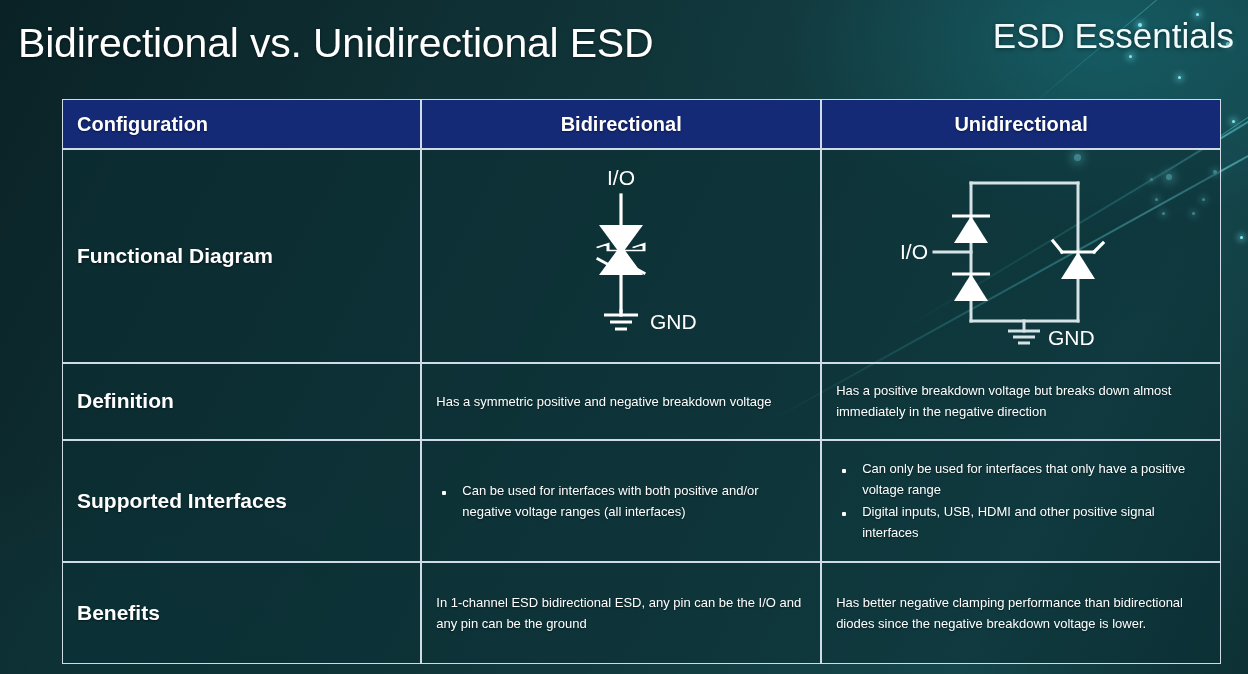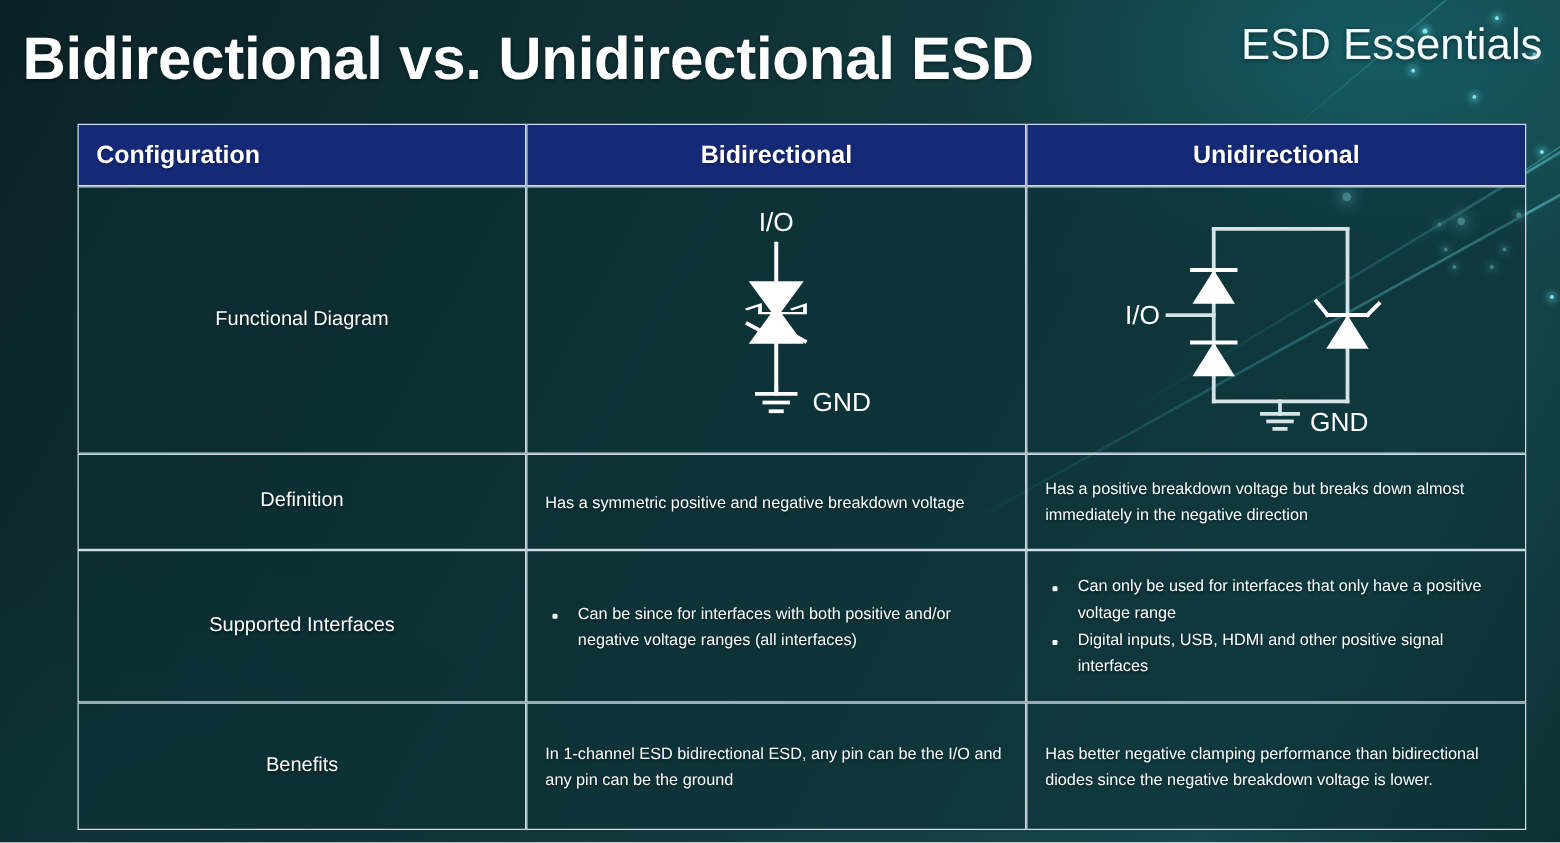--- a/index.html
+++ b/index.html
@@ -40,22 +40,22 @@
     border-radius:50%;
     background:#7fe9f2;
     box-shadow:0 0 6px 2px rgba(120,235,245,0.55);
   }
   .dot.big { box-shadow:0 0 10px 3px rgba(130,240,250,0.7); }
 
   
   .title {
     position:absolute;
     left:18px; top:20px;
-    font-size:48px;
-    font-weight:700;
+    font-size:41px;
+    font-weight:400;
     color:#ffffff;
     letter-spacing:-0.2px;
     white-space:nowrap;
     text-shadow:0 1px 3px rgba(0,0,0,.45);
   }
   .kicker {
     position:absolute;
     right:14px; top:16px;
     font-size:35px;
     font-weight:400;
@@ -90,25 +90,24 @@
     text-shadow:0 1px 2px rgba(0,0,0,.45);
   }
   thead th.left { text-align:left; }
   thead th.center { text-align:center; }
 
   tbody td {
     background:rgba(11,48,52,0.55);
     color:#ffffff;
   }
   td.rowlabel {
-    font-size:16px;
-    font-weight:normal;
+    font-size:21px;
+    font-weight:bold;
     padding:0 14px;
     text-shadow:0 1px 2px rgba(0,0,0,.5);
-    text-align:center;
   }
   td.content {
     font-size:13px;
     line-height:1.62;
     padding:12px 14px;
     vertical-align:middle;
     text-shadow:0 1px 2px rgba(0,0,0,.45);
   }
   td.diagram { padding:0; position:relative; }
 
@@ -269,21 +268,21 @@
         <tr style="height:76px;">
           <td class="rowlabel">Definition</td>
           <td class="content">Has a symmetric positive and negative breakdown voltage</td>
           <td class="content">Has a positive breakdown voltage but breaks down almost immediately in the negative direction</td>
         </tr>
 
         <tr style="height:120px;">
           <td class="rowlabel">Supported Interfaces</td>
           <td class="content">
             <ul class="bullets">
-              <li>Can be since for interfaces with both positive and/or negative voltage ranges (all interfaces)</li>
+              <li>Can be used for interfaces with both positive and/or negative voltage ranges (all interfaces)</li>
             </ul>
           </td>
           <td class="content">
             <ul class="bullets">
               <li>Can only be used for interfaces that only have a positive voltage range</li>
               <li>Digital inputs, USB, HDMI and other positive signal interfaces</li>
             </ul>
           </td>
         </tr>
 

